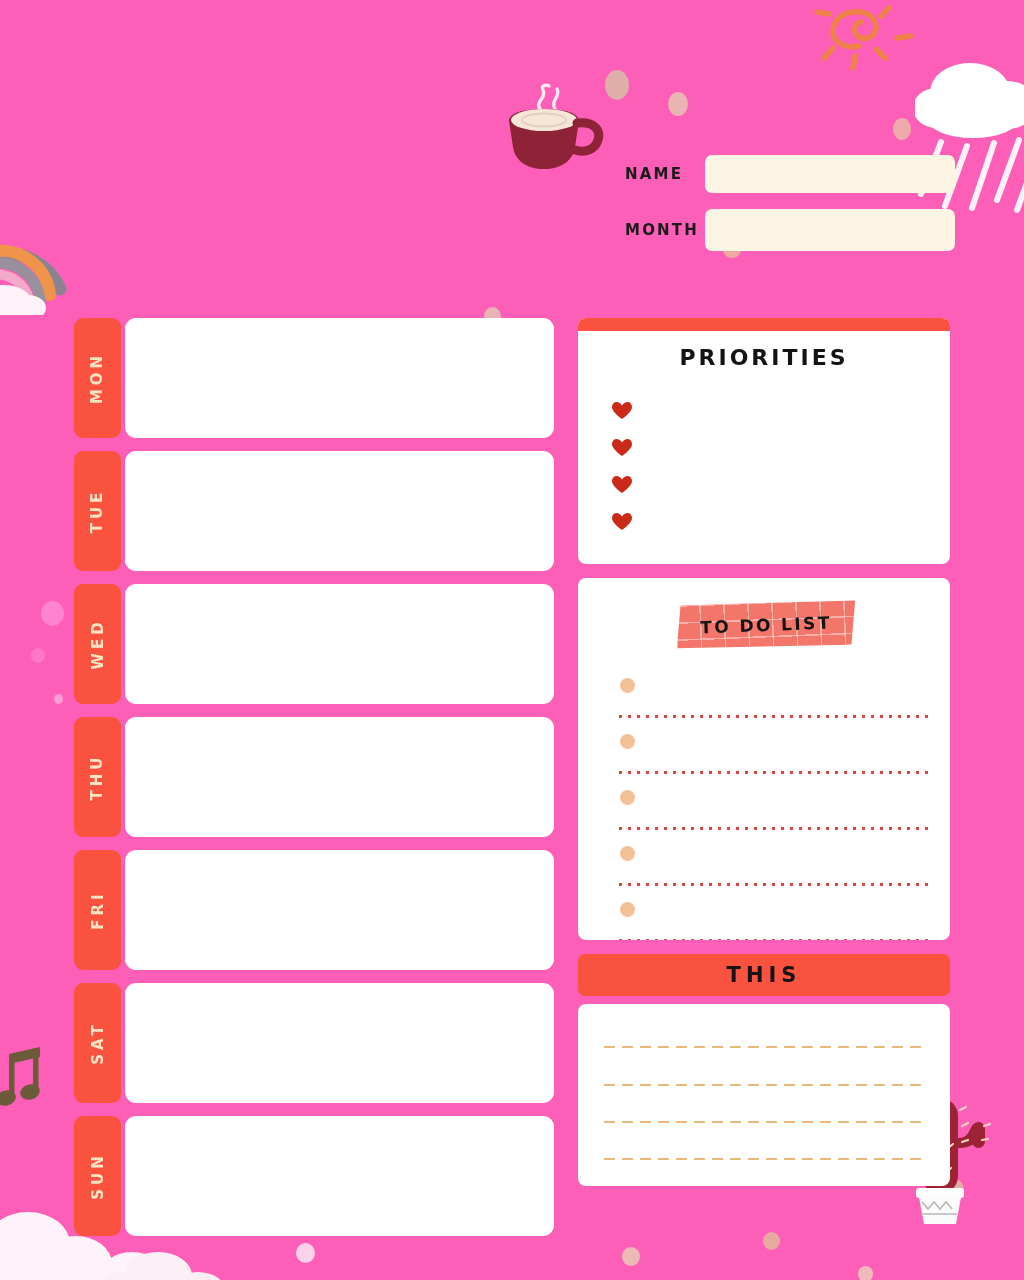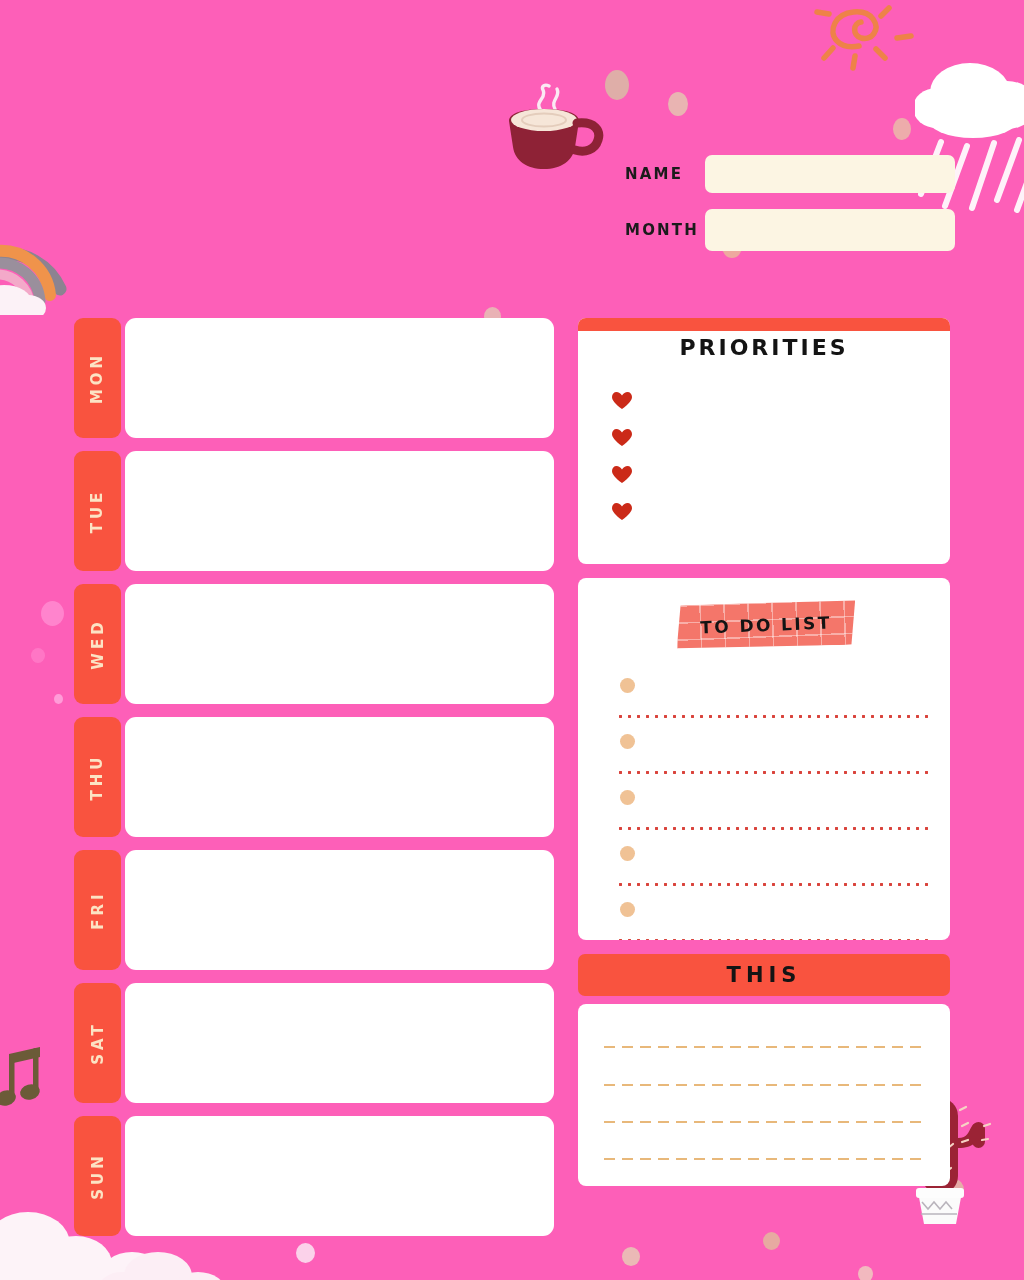--- a/index.html
+++ b/index.html
@@ -162,21 +162,21 @@
     background: #F9533F;
     width: 100%;
   }
   .priorities-title {
     text-align: center;
     font-family: "DejaVu Sans", sans-serif;
     font-weight: bold;
     font-size: 22px;
     letter-spacing: 3px;
     color: #141414;
-    margin-top: 4px;
+    margin-top: 14px;
   }
   .heart-list {
     margin-top: 22px;
     padding-left: 34px;
   }
   .heart-item {
     display: flex;
     align-items: center;
     height: 37px;
   }

